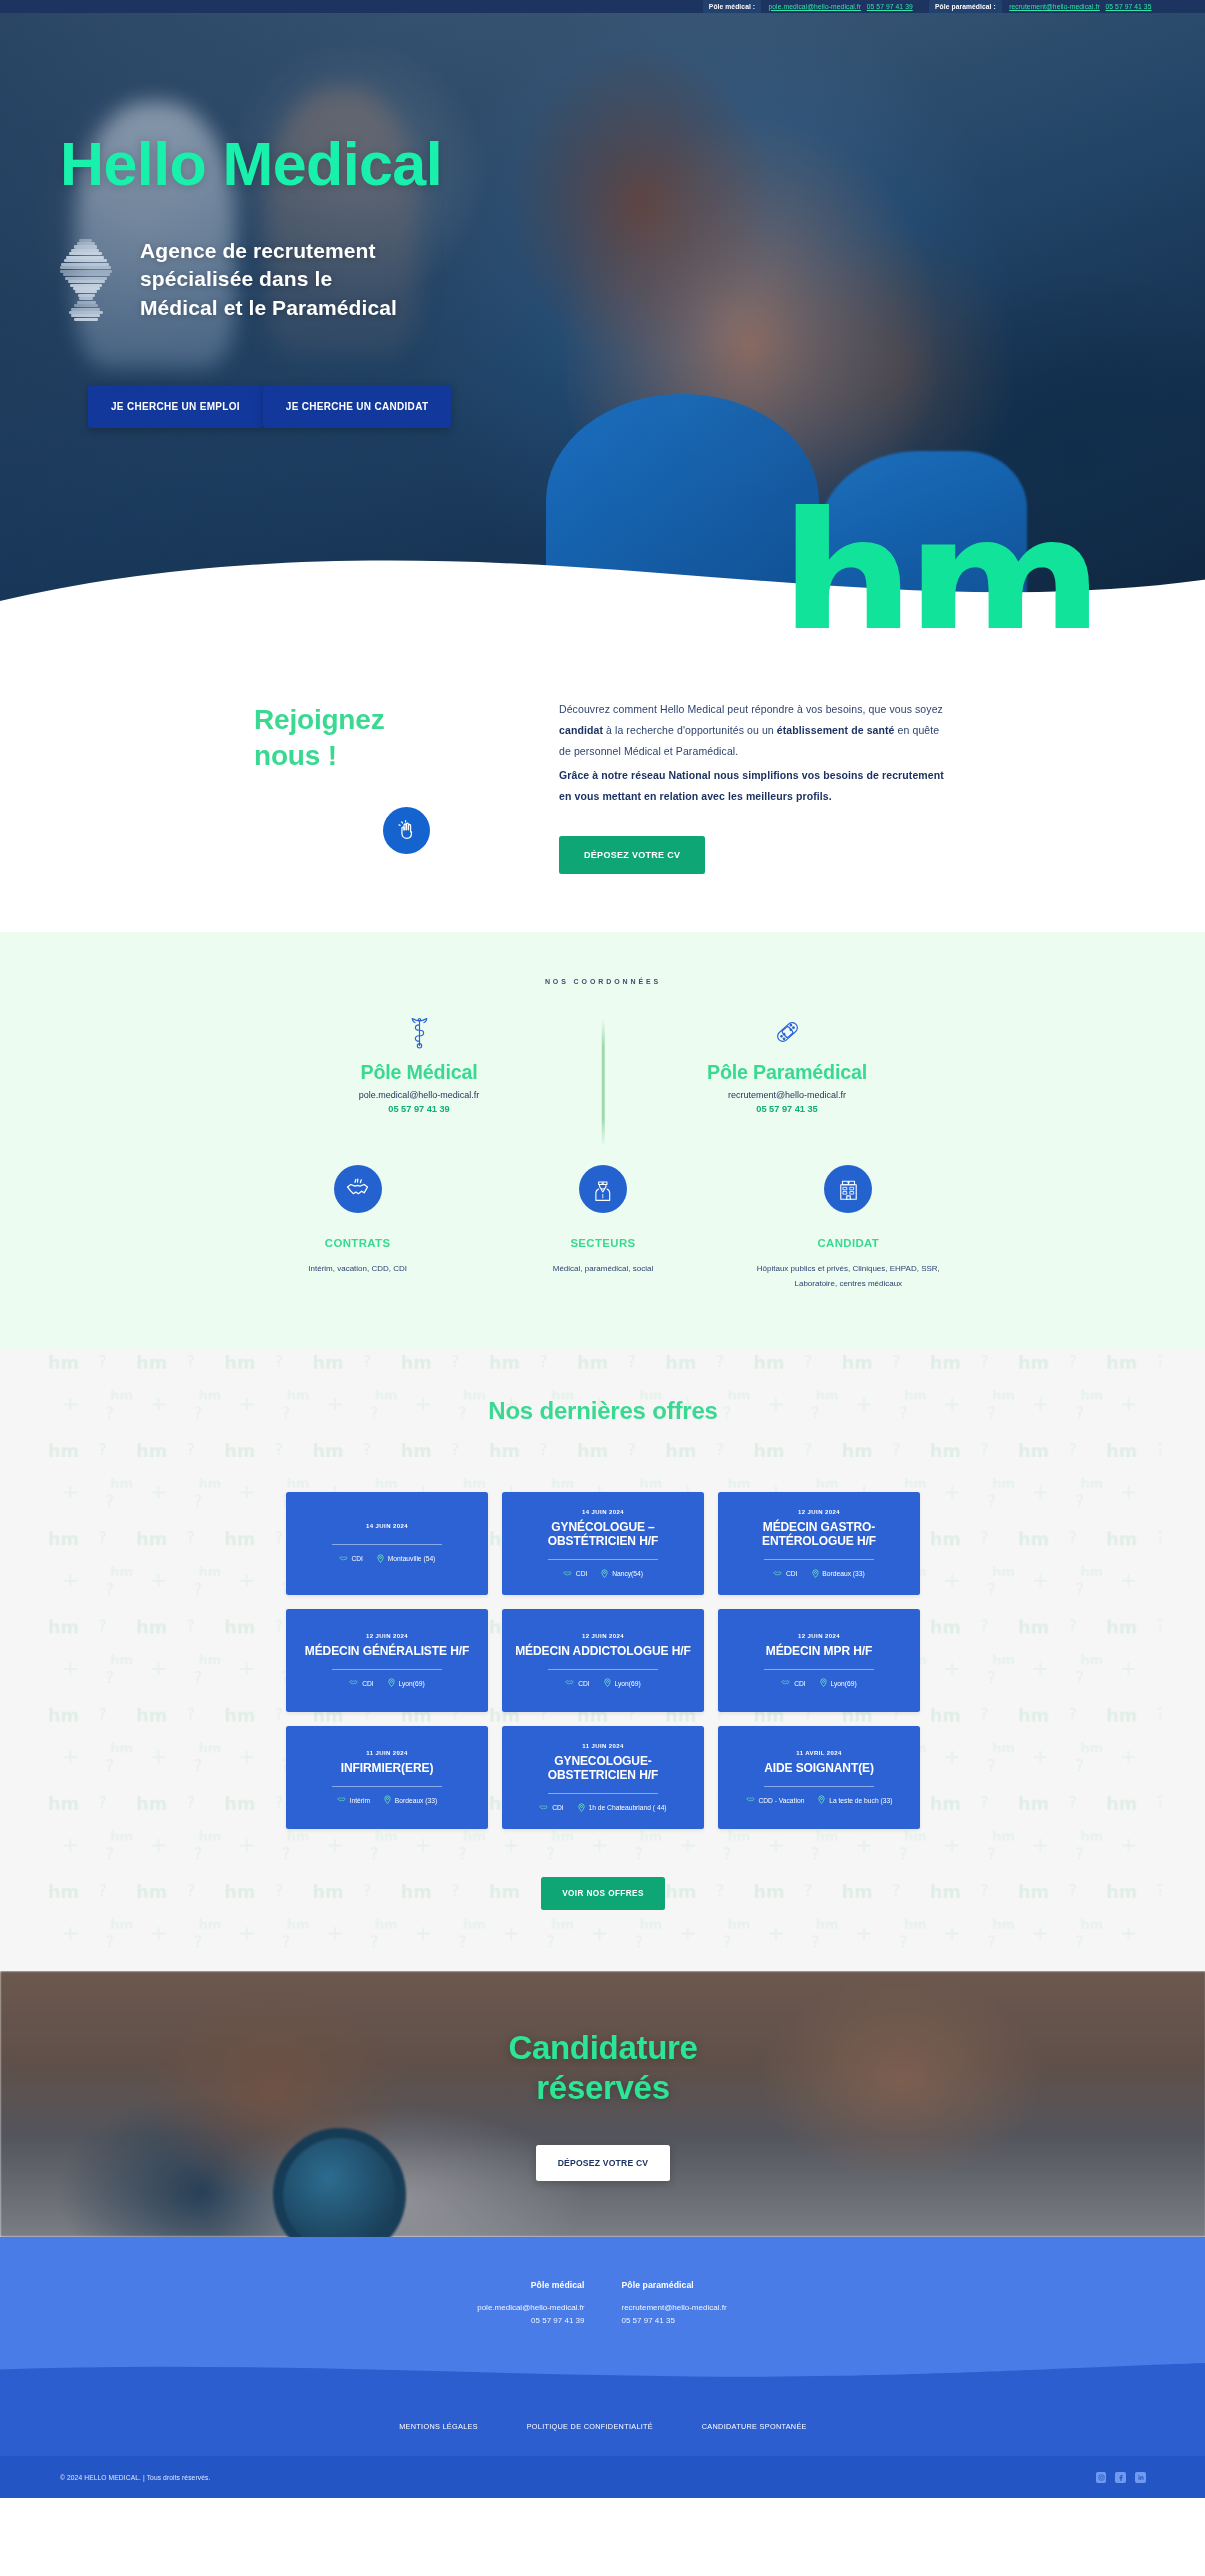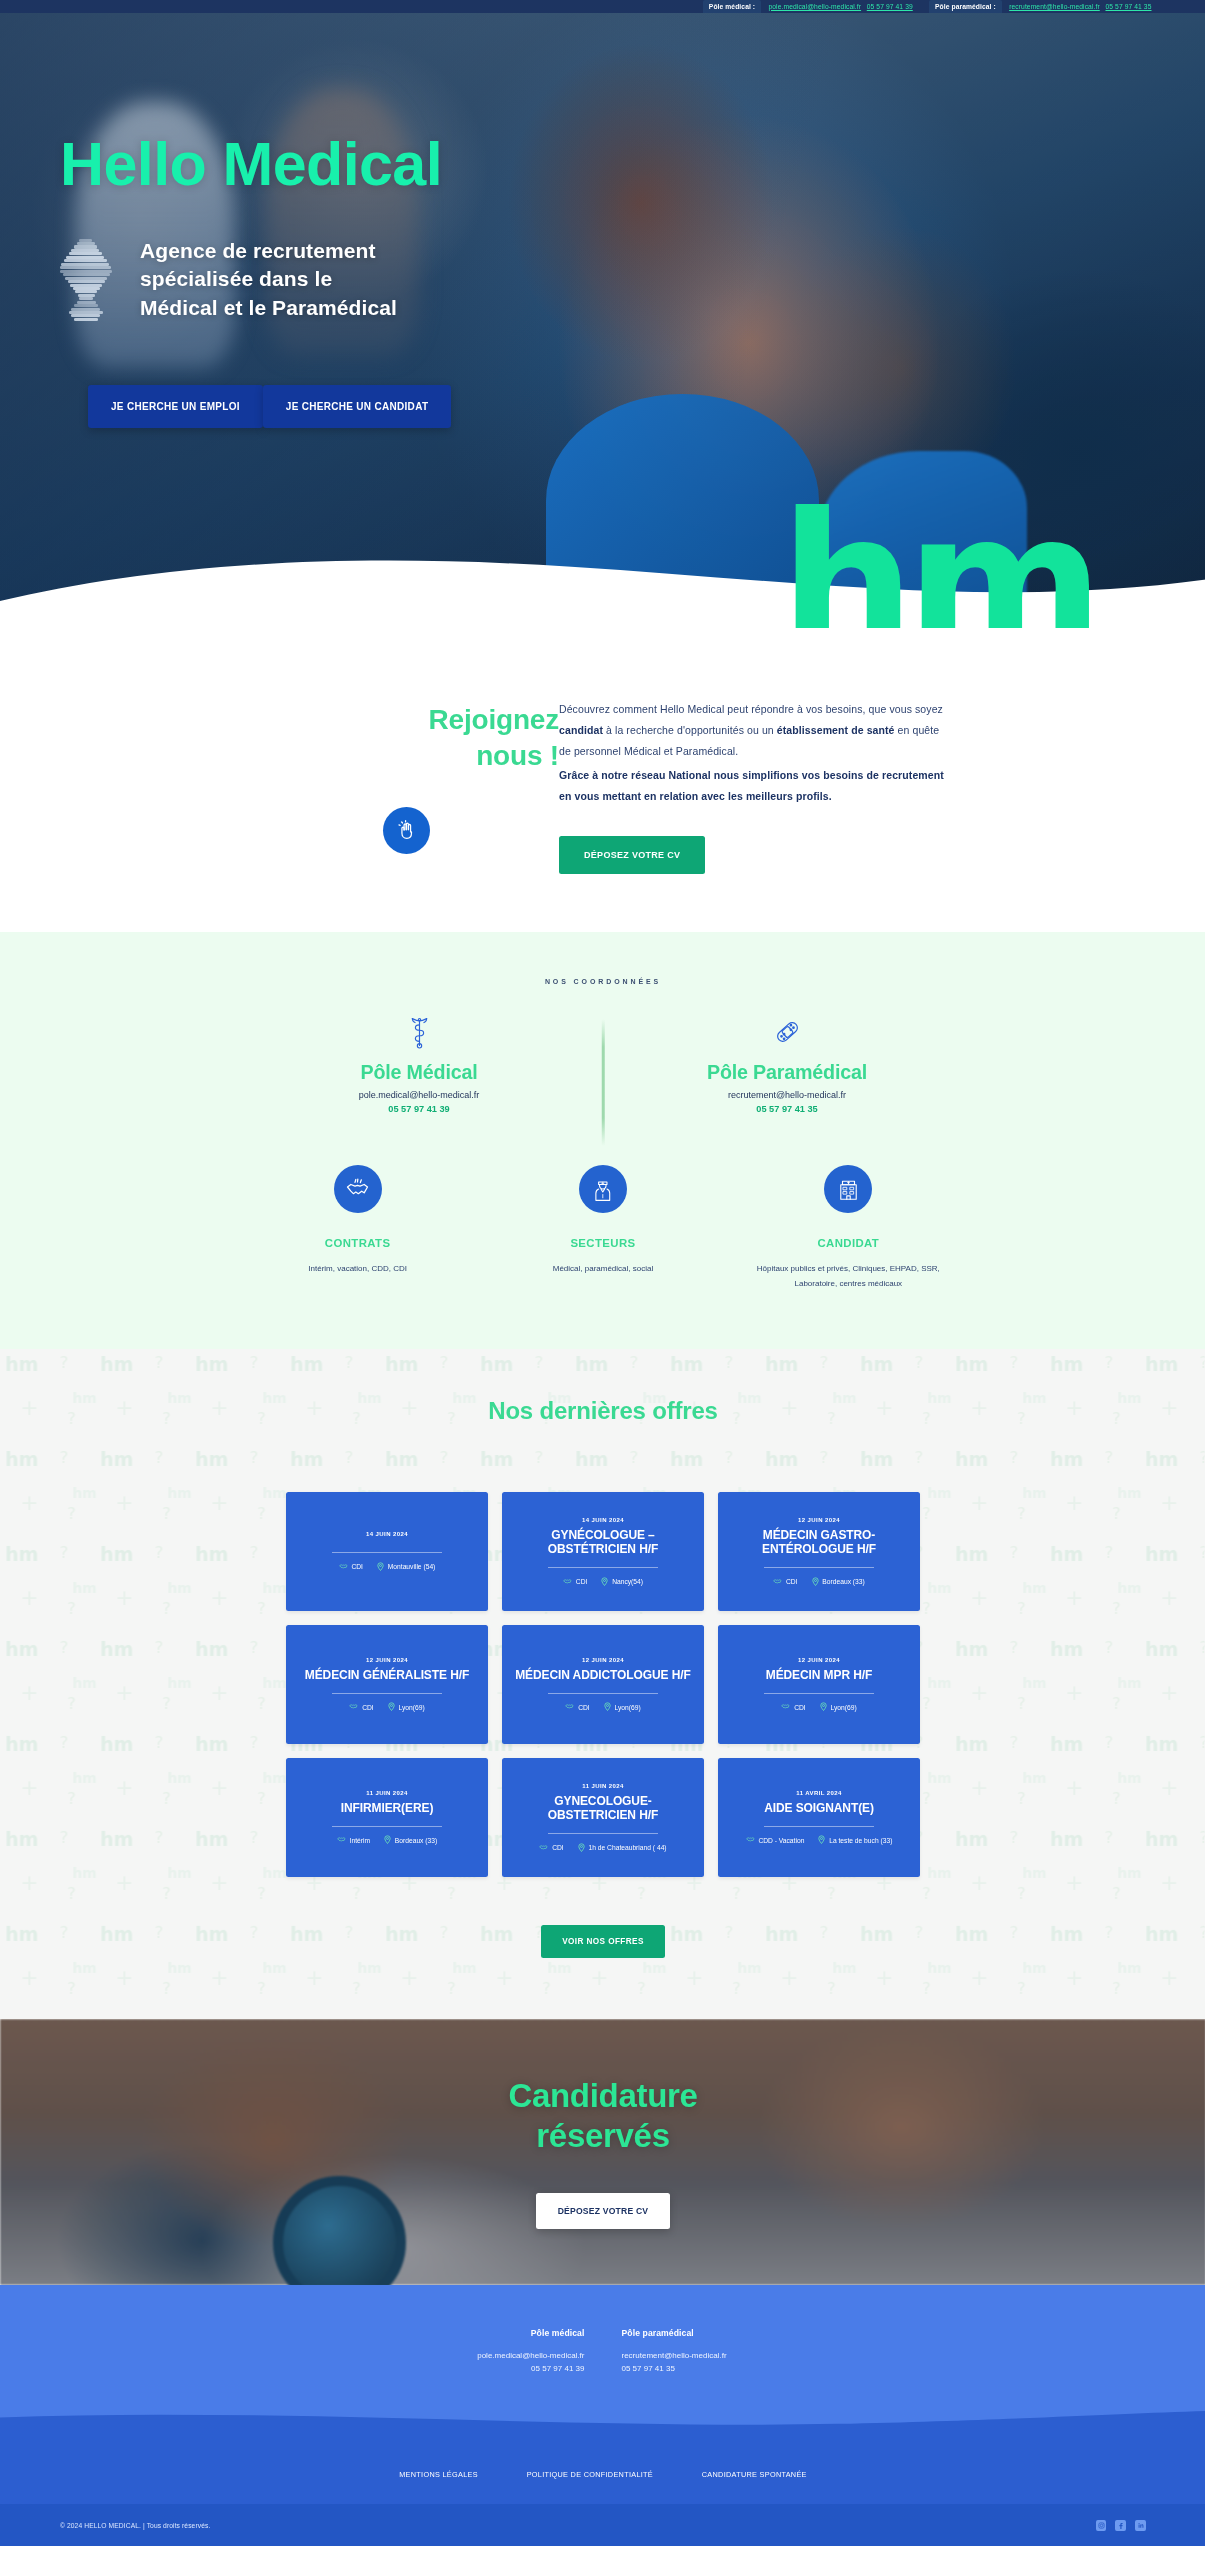--- a/index.html
+++ b/index.html
@@ -90,21 +90,21 @@
     letter-spacing:-9px; font-family:"DejaVu Sans", sans-serif;
   }
 
   
   .join{
     background:#fff; padding:69px 0 58px 0; position:relative; z-index:3;
   }
   .join-grid{
     width:698px; margin:0 auto; display:flex; gap:0;
   }
-  .join-left{width:305px; text-align:right; padding-top:5px;}
+  .join-left{width:305px; text-align:left; padding-top:5px;}
   .join-title{
     font-size:28px; font-weight:bold; color:#3ad992; line-height:1.28;
     letter-spacing:-0.2px;
   }
   .join-icon{
     width:47px;height:47px;border-radius:50%;background:#1463cf;margin:34px auto 0 auto;
     display:flex;align-items:center;justify-content:center;
   }
   .join-right{width:393px; padding-top:2.5px;}
   .join-p{
@@ -150,21 +150,21 @@
     position:relative; background:#f5f6f5; padding:48px 0 61px 0; overflow:hidden;
   }
   .offers-bg{position:absolute;inset:0;opacity:.5;}
   .offers-inner{position:relative;z-index:3;}
   .offers-title{
     text-align:center;font-size:24px;font-weight:bold;color:#3ad992;
     letter-spacing:-0.2px;margin-bottom:67px;
   }
   .cards{width:634px;margin:0 auto;display:grid;grid-template-columns:repeat(3,1fr);gap:14px 14px;}
   .card{
-    background:#2c62d4;color:#fff;border-radius:2.5px;height:119px;
+    background:#2c62d4;color:#fff;border-radius:2.5px;height:103px;
     display:flex;flex-direction:column;align-items:center;justify-content:center;
     padding:11.4px 12.7px;text-align:center;cursor:pointer;
     box-shadow:0 1.3px 3.8px rgba(0,0,0,.07);
   }
   .card-date{font-size:6px;font-weight:bold;letter-spacing:0.4px;margin-bottom:5px;}
   .card-title{font-size:12px;font-weight:bold;line-height:1.22;letter-spacing:-0.1px;}
   .card-rule{width:62%;height:0.6px;background:rgba(255,255,255,.45);margin:10px 0 9px 0;}
   .card-meta{display:flex;align-items:center;justify-content:center;gap:14px;font-size:6.7px;}
   .card-meta span.m{display:flex;align-items:center;gap:3.8px;color:#ffffff;}
   .btn-offers{

